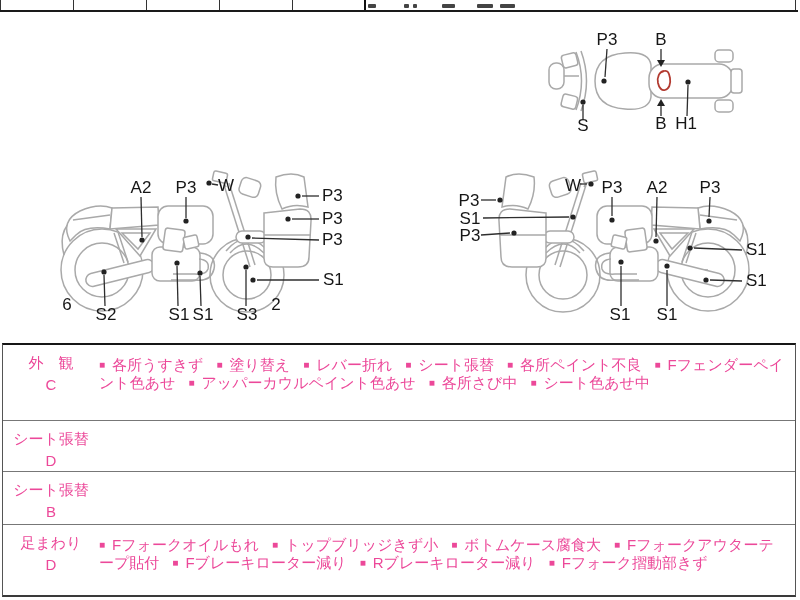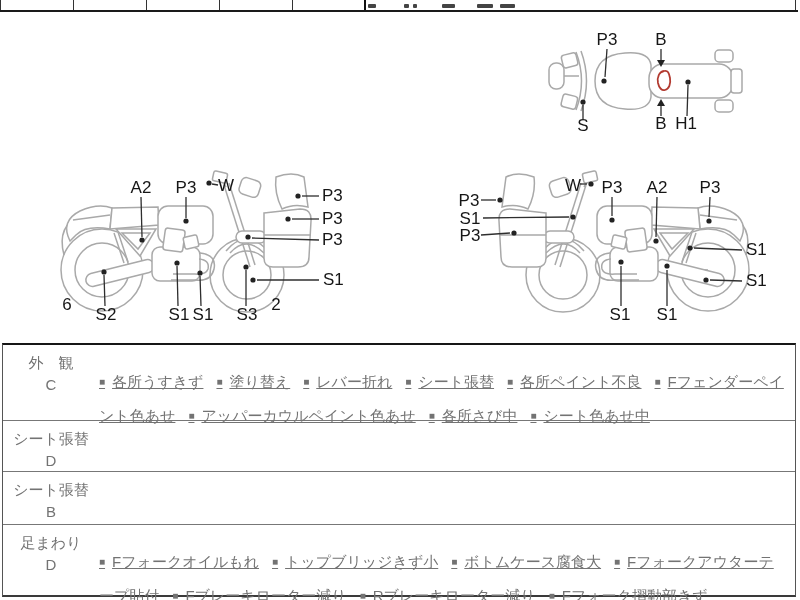--- a/index.html
+++ b/index.html
@@ -1,17 +1,17 @@
 <!DOCTYPE html>
 <html><head>
 <meta charset="utf-8">
 <style>
   html,body{margin:0;padding:0;background:#fff;}
   .screen{position:relative;width:798px;height:600px;background:#fff;overflow:hidden;
-          font-family:"Liberation Sans","DejaVu Sans",sans-serif;color:#737373;}
+          font-family:"Liberation Sans","DejaVu Sans",sans-serif;color:#ec4899;}
 
   
   .toprow{position:absolute;left:0;top:0;width:800px;height:12px;}
   .toprow .vline{position:absolute;top:0;width:1px;height:11px;background:#333;}
   .toprow .vline.thick{width:2px;background:#111;}
   .toprow .hline{position:absolute;left:0;top:10px;width:800px;height:2px;background:#1a1a1a;}
   .toprow .frag{position:absolute;top:4px;height:4px;background:#444;border-radius:1px;}
 
   
   svg{position:absolute;overflow:visible;}
@@ -22,21 +22,21 @@
 
   
   .insp{position:absolute;left:2px;top:343px;width:794px;box-sizing:border-box;
         border-top:2px solid #161616;border-bottom:2px solid #3a3a3a;
         border-left:1px solid #555;border-right:1px solid #555;}
   .trow{display:flex;box-sizing:border-box;border-bottom:1px solid #777;}
   .trow:last-child{border-bottom:none;}
   .r1{height:76px}.r2{height:51px}.r3{height:53px}.r4{height:70px}
   .cat{width:96px;flex:0 0 96px;display:flex;flex-direction:column;align-items:center;
        padding-top:7px;box-sizing:border-box;font-size:15px;line-height:22px;}
-  .items{flex:1;padding:21px 8px 0 0;font-size:15px;line-height:32px;text-decoration:underline;}
+  .items{flex:1;padding:12px 8px 0 0;font-size:15px;line-height:16px;}
   .item{margin-right:13px;}
   .bullet{font-size:10px;margin-right:7px;position:relative;top:-2px;}
 </style>
 </head>
 <body>
 
 <div class="screen">
 
   <div class="toprow">
     <div class="vline" style="left:0"></div>

